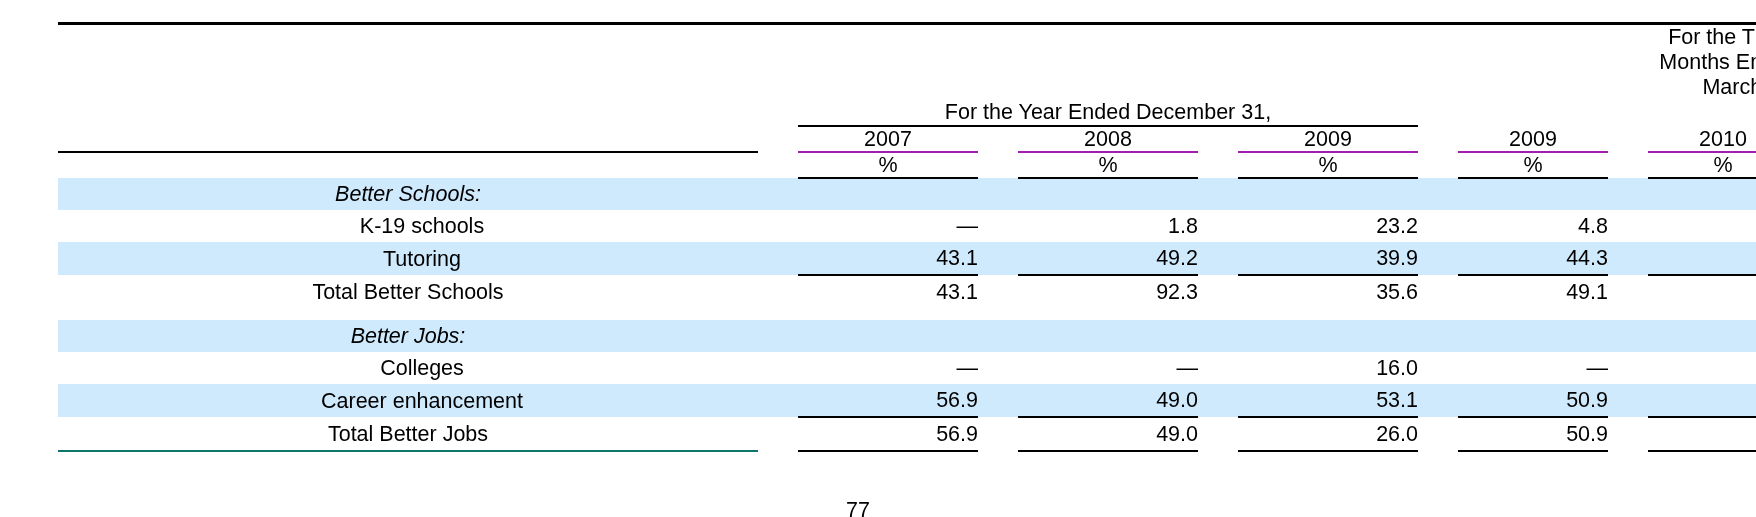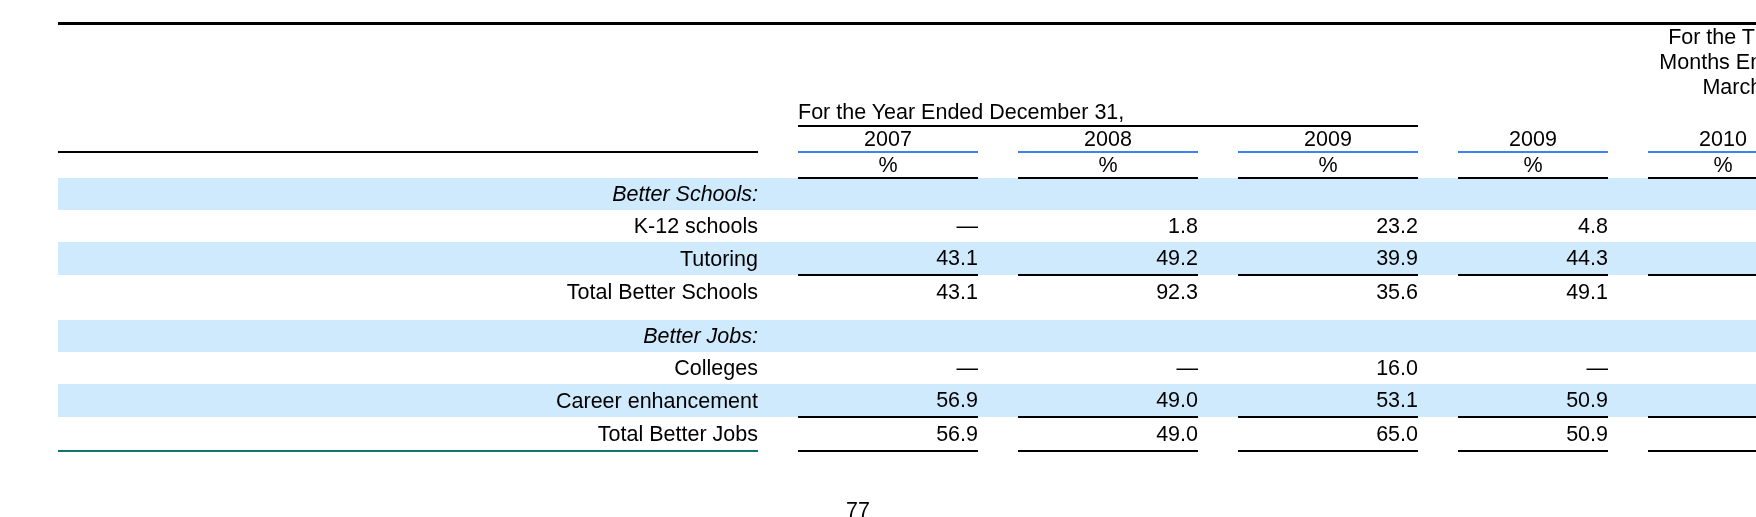--- a/index.html
+++ b/index.html
@@ -42,61 +42,62 @@
 
   .top-rule td {
     border-top: 3px solid #000;
     height: 0;
     font-size: 0;
     line-height: 0;
   }
   .spacer-row td { height: 12px; font-size: 0; line-height: 0; }
 
   .hdr-group {
+    text-align: center;
     font-weight: bold;
     font-size: 21.5px;
     line-height: 25px;
     padding-bottom: 2px;
   }
   .hdr-group.under { border-bottom: 2px solid #000; }
   .hdr-3mo {
     text-align: right;
     font-weight: bold;
     font-size: 21.5px;
     line-height: 25px;
     padding-bottom: 2px;
     white-space: pre-line;
   }
   .hdr-year {
     text-align: center;
     font-weight: bold;
     font-size: 21.5px;
     line-height: 24px;
-    border-bottom: 2px solid #3b82f6;
+    border-bottom: 2px solid #a21caf;
     padding-bottom: 1px;
   }
   .hdr-pct {
     text-align: center;
     font-weight: bold;
     font-size: 21.5px;
     line-height: 24px;
     border-bottom: 2px solid #000;
     padding-bottom: 1px;
   }
   .label-rule {
     border-bottom: 2px solid #000;
     height: 0;
     font-size: 0;
     line-height: 0;
   }
   .row-shaded { background: #cfeafc; }
   .row-plain  { background: #ffffff; }
 
   td.lbl {
-    text-align: right;
+    text-align: center;
     font-size: 21.5px;
     line-height: 32px;
     padding-left: 2px;
     white-space: nowrap;
   }
   td.lbl.section { font-style: italic; }
   td.lbl.indent  { padding-left: 28px; }
   td.num {
     text-align: right;
     font-size: 21.5px;
@@ -196,21 +197,21 @@
           <td class="num"></td>
           <td></td>
           <td class="num"></td>
           <td></td>
           <td class="num"></td>
           <td></td>
           <td class="num"></td>
     </tr>
 
     <tr class="row-plain">
-      <td class="lbl indent">K-12 schools</td>
+      <td class="lbl indent">K-19 schools</td>
       <td></td>
       <td class="num">—</td>
       <td></td>
       <td class="num">1.8</td>
       <td></td>
       <td class="num">23.2</td>
       <td></td>
       <td class="num">4.8</td>
       <td></td>
       <td class="num">19.5</td>
@@ -290,21 +291,21 @@
       <td class="num ul">13.7</td>
     </tr>
 
     <tr class="row-plain">
       <td class="lbl ul">Total Better Jobs</td>
       <td></td>
       <td class="num ul">56.9</td>
       <td></td>
       <td class="num ul">49.0</td>
       <td></td>
-      <td class="num ul">65.0</td>
+      <td class="num ul">26.0</td>
       <td></td>
       <td class="num ul">50.9</td>
       <td></td>
       <td class="num ul">29.5</td>
     </tr>
   </tbody>
     </table>
 
   <div class="pagenum">77</div>
 </div>

